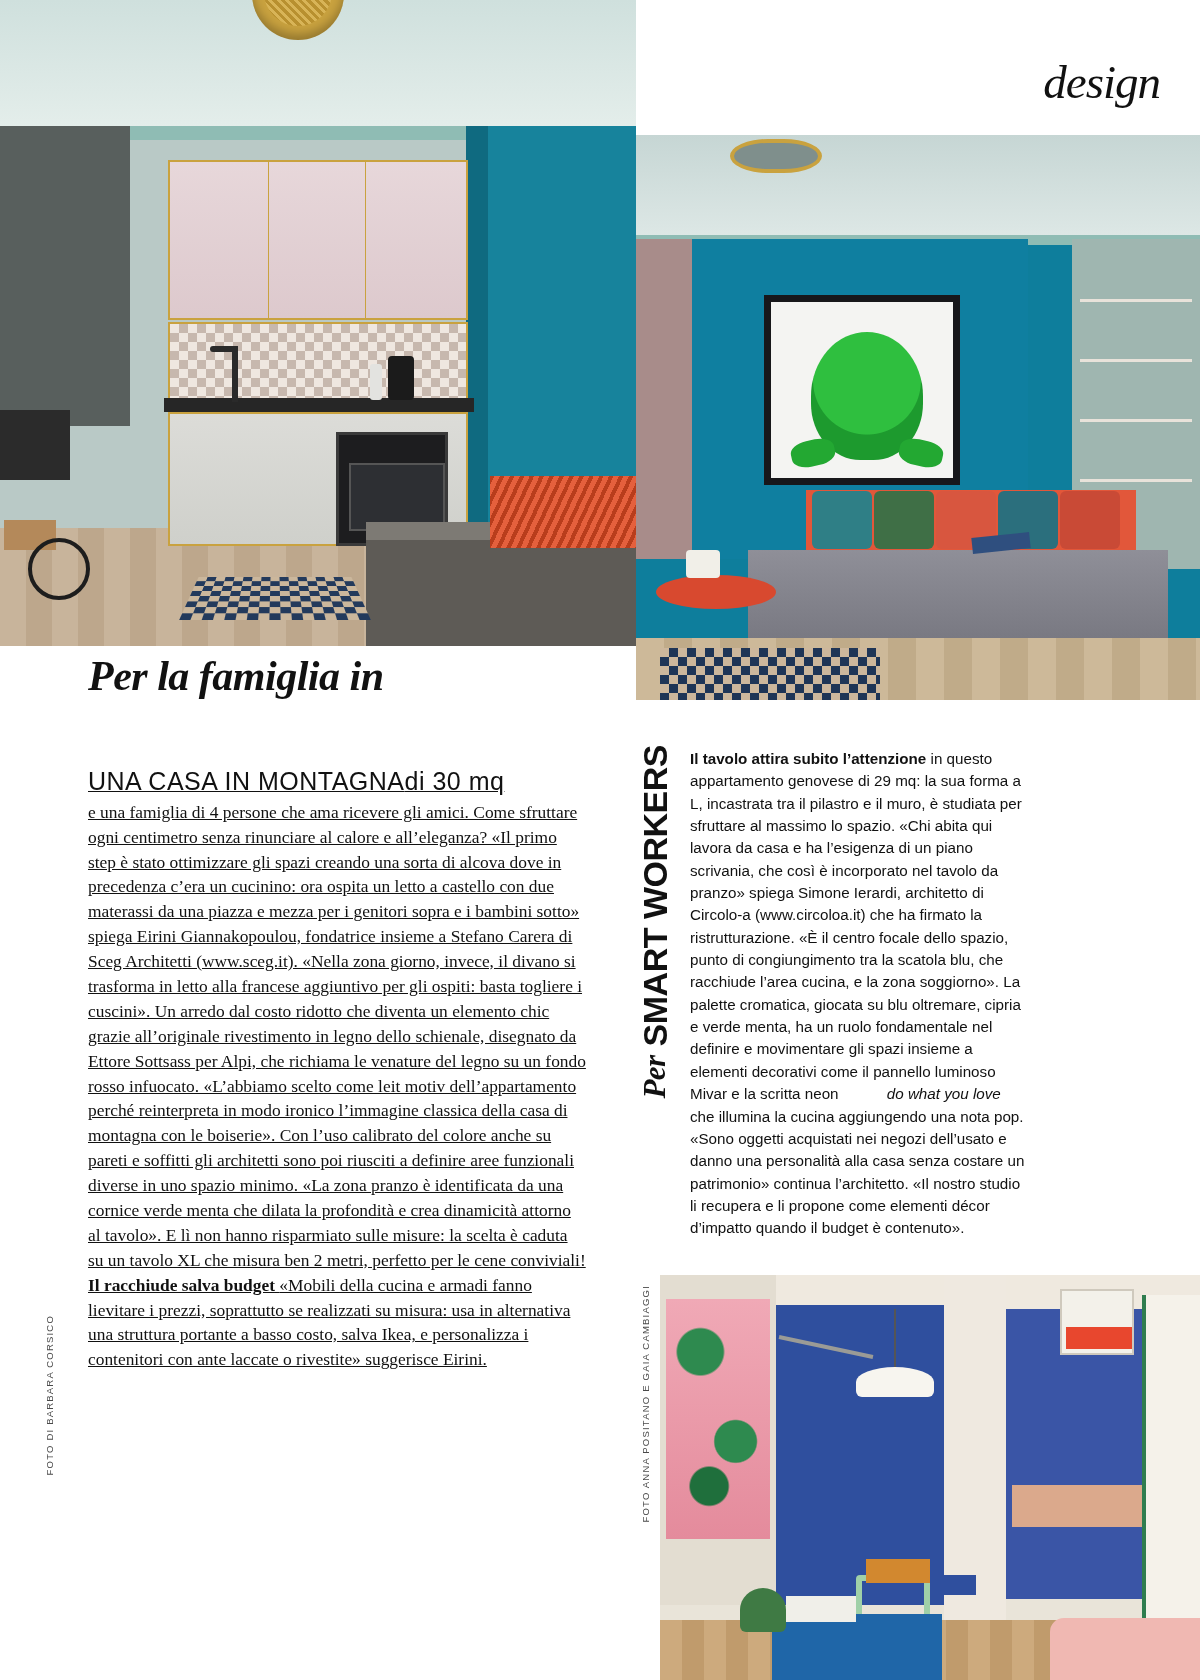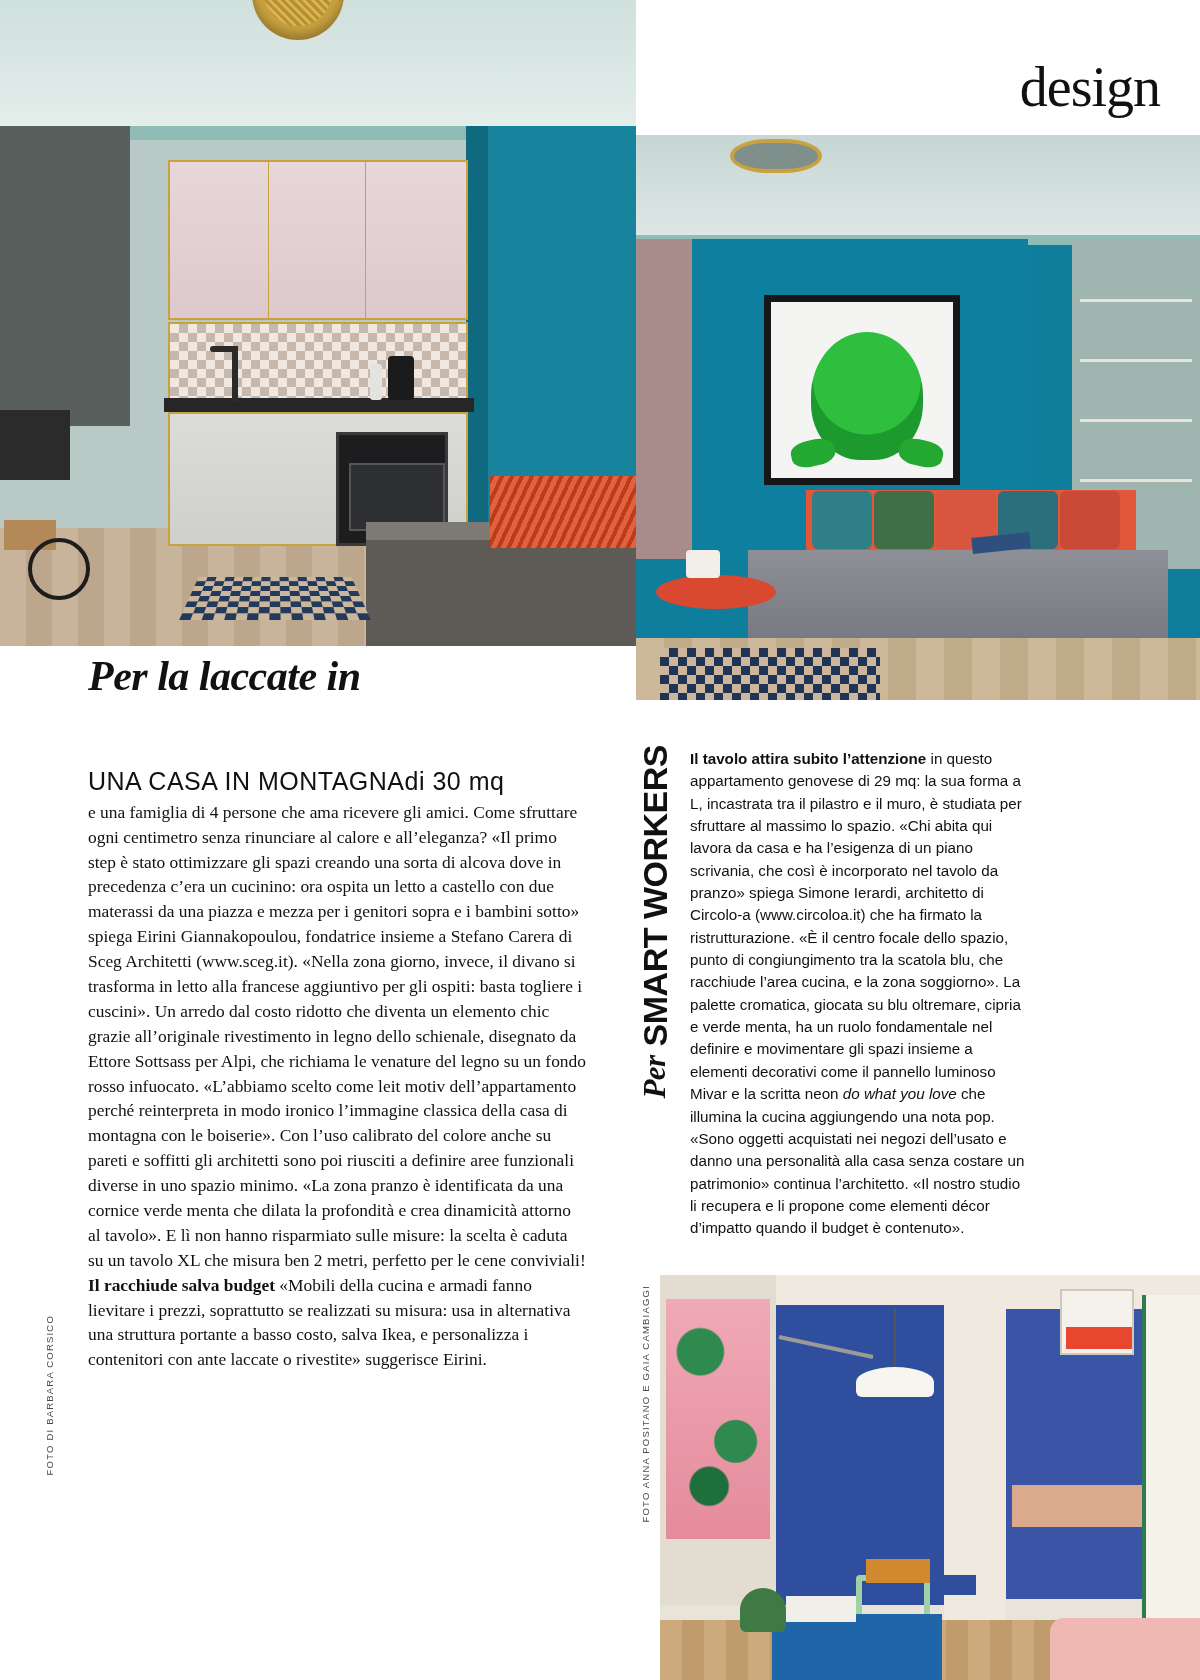--- a/index.html
+++ b/index.html
@@ -12,23 +12,24 @@
     position: relative;
     overflow: hidden;
   }
 
   
   .masthead {
     position: absolute;
     top: 55px;
     right: 40px;
     font-family: "Liberation Serif", serif;
-    font-size: 56px;
+    font-size: 47px;
     letter-spacing: -1px;
     color: #111;
+    font-style: italic;
   }
 
   
   .photo {
     position: absolute;
     overflow: hidden;
   }
 
   
   #photo-kitchen {
@@ -355,20 +356,21 @@
     color:#111;
     display:inline;
   }
   .body-text{
     font-family:"Liberation Serif", serif;
     font-size:17.4px;
     line-height:1.43;
     color:#111;
     text-align:left;
     margin-top:2px;
+    text-decoration:underline;
   }
   .body-text b{ font-weight:700; }
 
   
   .vcredit{
     position:absolute;
     font-family:"Liberation Sans", sans-serif;
     font-size:9.5px;
     letter-spacing:1.2px;
     color:#4a4a4a;
@@ -399,21 +401,21 @@
     font-size:31px;
   }
   .col-right{
     position:absolute; left:690px; top:748px; width:338px;
     font-family:"Liberation Sans", sans-serif;
     font-size:15.2px;
     line-height:1.47;
     color:#111;
   }
   .col-right b{ font-weight:700; }
-  .col-right i{ font-style: italic; }
+  .col-right i{ font-style: italic; margin-left: 44px; }
 </style>
 </head>
 <body>
 
 <div class="masthead">design</div>
 
 <div class="photo" id="photo-kitchen">
   <div class="kitchen-ceiling"></div>
   <div class="ceiling-lamp"></div>
   <div class="wall-teal-left"></div>
@@ -485,21 +487,21 @@
   <div class="of-floor"></div>
   <div class="of-desk"></div>
   <div class="of-chair"></div>
   <div class="of-cabinet"></div>
   <div class="of-books"></div>
   <div class="of-plant"></div>
   <div class="of-sofa"></div>
 </div>
 
 <div class="headline">
-  <div class="l1">Per la  laccate in</div>
+  <div class="l1">Per la  famiglia in</div>
 </div>
 
 <div class="col-left">
   <div class="body-text">
     <span class="kicker">UNA CASA IN MONTAGNA</span><span class="kicker small">di 30 mq</span><br>
     <span>e una famiglia di 4 persone che ama ricevere gli amici. Come sfruttare ogni centimetro senza rinunciare al calore e all’eleganza? «Il primo step è stato ottimizzare gli spazi creando una sorta di alcova dove in precedenza c’era un cucinino: ora ospita un letto a castello con due materassi da una piazza e mezza per i genitori sopra e i bambini sotto» spiega Eirini Giannakopoulou, fondatrice insieme a Stefano Carera di Sceg Architetti (www.sceg.it). «Nella zona giorno, invece, il divano si trasforma in letto alla francese aggiuntivo per gli ospiti: basta togliere i cuscini». Un arredo dal costo ridotto che diventa un elemento chic grazie all’originale rivestimento in legno dello schienale, disegnato da Ettore Sottsass per Alpi, che richiama le venature del legno su un fondo rosso infuocato. «L’abbiamo scelto come leit motiv dell’appartamento perché reinterpreta in modo ironico l’immagine classica della casa di montagna con le boiserie». Con l’uso calibrato del colore anche su pareti e soffitti gli architetti sono poi riusciti a definire aree funzionali diverse in uno spazio minimo. «La zona pranzo è identificata da una cornice verde menta che dilata la profondità e crea dinamicità attorno al tavolo». E lì non hanno risparmiato sulle misure: la scelta è caduta su un tavolo XL che misura ben 2 metri, perfetto per le cene conviviali!</span>
     <b>Il racchiude salva budget</b>
     <span>«Mobili della cucina e armadi fanno lievitare i prezzi, soprattutto se realizzati su misura: usa in alternativa una struttura portante a basso costo, salva Ikea, e personalizza i contenitori con ante laccate o rivestite» suggerisce Eirini.</span>
   </div>
 </div>

